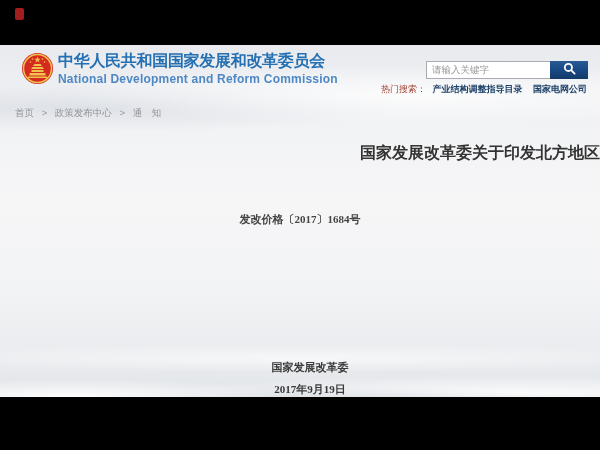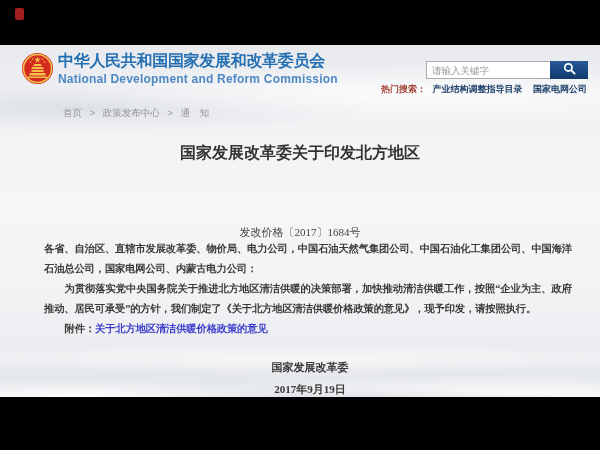--- a/index.html
+++ b/index.html
@@ -27,44 +27,44 @@
     padding-left: 9px;
   }
 
   
   .emblem { position:absolute; left:21px; top:7px; width:33px; height:33px; }
   .org-zh { position:absolute; left:58px; top:6px; font-size:16px; font-weight:bold;
             color:#2470b3; letter-spacing:-0.3px; white-space:nowrap; }
   .org-en { position:absolute; left:58px; top:27px; font-size:12px; font-weight:bold;
             color:#4e88c4; letter-spacing:0.2px; white-space:nowrap; }
 
-  .search-row { position:absolute; left:426px; top:16px; display:flex; height:18px; }
+  .search-row { position:absolute; left:426px; top:16px; display:flex; height:18px;font-family:Liberation Serif, serif; }
   .search-input { width:124px; height:18px; border:1px solid #a9adb2; border-right:none;
                   background:#fff; font-size:9.5px; padding:0 5px; color:#555; outline:none;
                   font-family:inherit; }
   .search-input::placeholder { color:#999; }
   .search-btn { width:38px; height:18px; border:none; padding:0; cursor:pointer;
                 background:linear-gradient(180deg,#2a5a97 0%,#1a4a85 45%,#143a6b 100%);
                 display:flex; align-items:center; justify-content:center; }
 
   .hot-row { position:absolute; left:381px; top:38px; font-size:9px; white-space:nowrap; }
-  .hot-label { color:#a14334; font-weight:bold; margin-right:4px; }
+  .hot-label { color:#a14334; font-weight:normal; margin-right:4px; }
   .hot-link { color:#1d4068; font-weight:bold; text-decoration:none; margin-right:8px; cursor:pointer;text-align:right; }
 
   
-  .breadcrumb { position:absolute; left:15px; top:62px; font-size:9.5px; color:#949494;margin-left:48px; }
+  .breadcrumb { position:absolute; left:15px; top:62px; font-size:9.5px; color:#949494; }
   .breadcrumb a { color:#949494; text-decoration:none; cursor:pointer; }
   .bc-sep { margin:0 5px; color:#9a9a9a; }
 
   
   .serif { font-family:"Liberation Serif","DejaVu Serif",serif; }
-  .doc-title { position:absolute; left:0; top:95px; width:600px; text-align:center;
+  .doc-title { position:absolute; left:0; top:95px; width:600px; text-align:right;
                font-size:16px; font-weight:bold; color:#333; line-height:26px; }
-  .doc-number { position:absolute; left:0; top:180px; width:600px; text-align:center;
-                font-size:11px; font-weight:normal; color:#444; }
+  .doc-number { position:absolute; left:0; top:167px; width:600px; text-align:center;
+                font-size:11px; font-weight:bold; color:#444; }
   .doc-body { position:absolute; left:44px; top:194px; width:528px;
               font-size:10.3px; font-weight:600; color:#3a3a3a; line-height:20px;
               text-align:justify; letter-spacing:-0.15px; }
   .doc-body p { margin:0; }
   .p-indent { text-indent:2em; }
   .doclink { color:#3c3ccc; text-decoration:none; cursor:pointer; }
   .sig  { position:absolute; left:10px; top:315px; width:600px; text-align:center;
           font-size:11px; font-weight:bold; color:#3a3a3a; }
   .date { position:absolute; left:10px; top:337px; width:600px; text-align:center;
           font-size:11px; font-weight:bold; color:#3a3a3a; }
@@ -127,25 +127,20 @@
       <span class="bc-sep">&gt;</span>
       <span>通　知</span>
     </div>
 
     <div class="doc-title serif">
       <span style="display:block">国家发展改革委关于印发北方地区</span>
     </div>
 
     <div class="doc-number serif">发改价格〔2017〕1684号</div>
 
-    <div class="doc-body serif">
-      <p>各省、自治区、直辖市发展改革委、物价局、电力公司，中国石油天然气集团公司、中国石油化工集团公司、中国海洋石油总公司，国家电网公司、内蒙古电力公司：</p>
-      <p class="p-indent">为贯彻落实党中央国务院关于推进北方地区清洁供暖的决策部署，加快推动清洁供暖工作，按照“企业为主、政府推动、居民可承受”的方针，我们制定了《关于北方地区清洁供暖价格政策的意见》，现予印发，请按照执行。</p>
-      <p class="p-indent"><span>附件：</span><a class="doclink">关于北方地区清洁供暖价格政策的意见</a></p>
-    </div>
 
     <div class="sig serif">国家发展改革委</div>
     <div class="date serif">2017年9月19日</div>
 
   </div>
 
   <div class="bottombar"></div>
 </div>
 
 </body></html>

